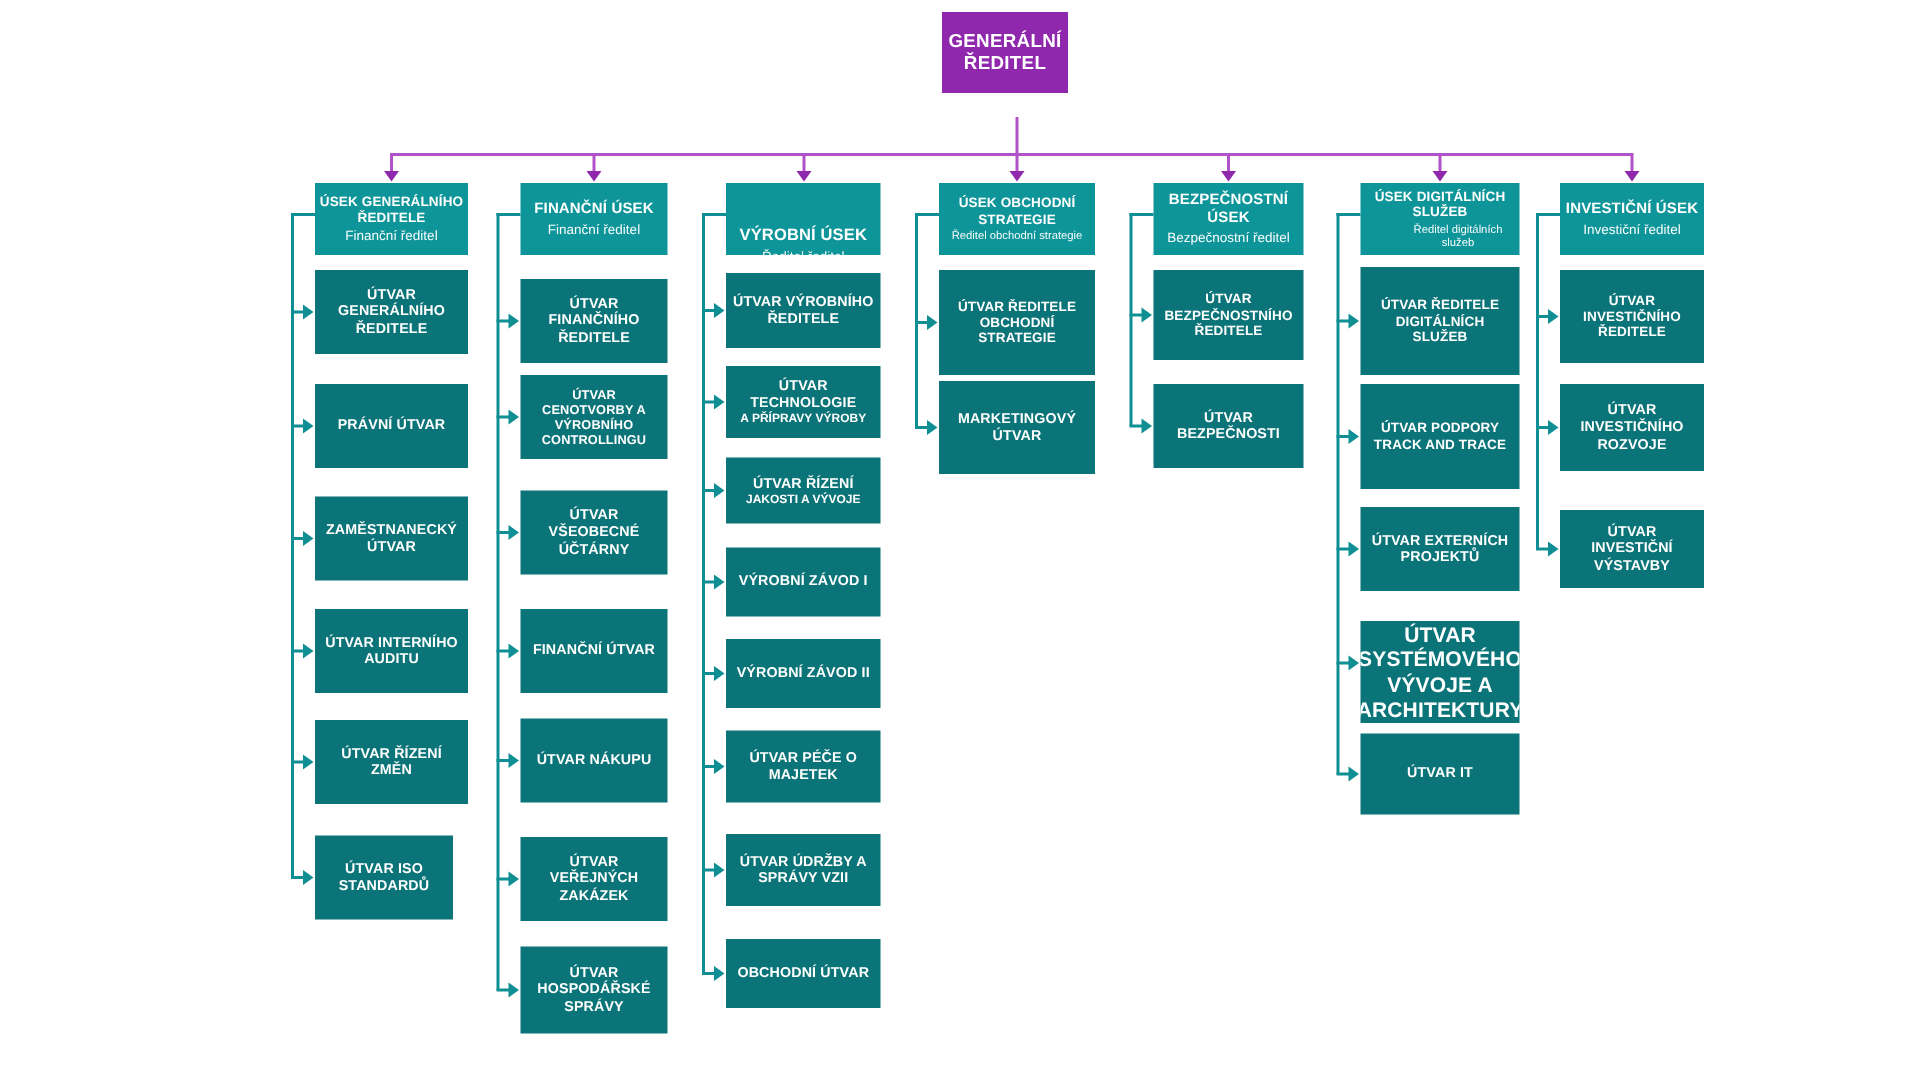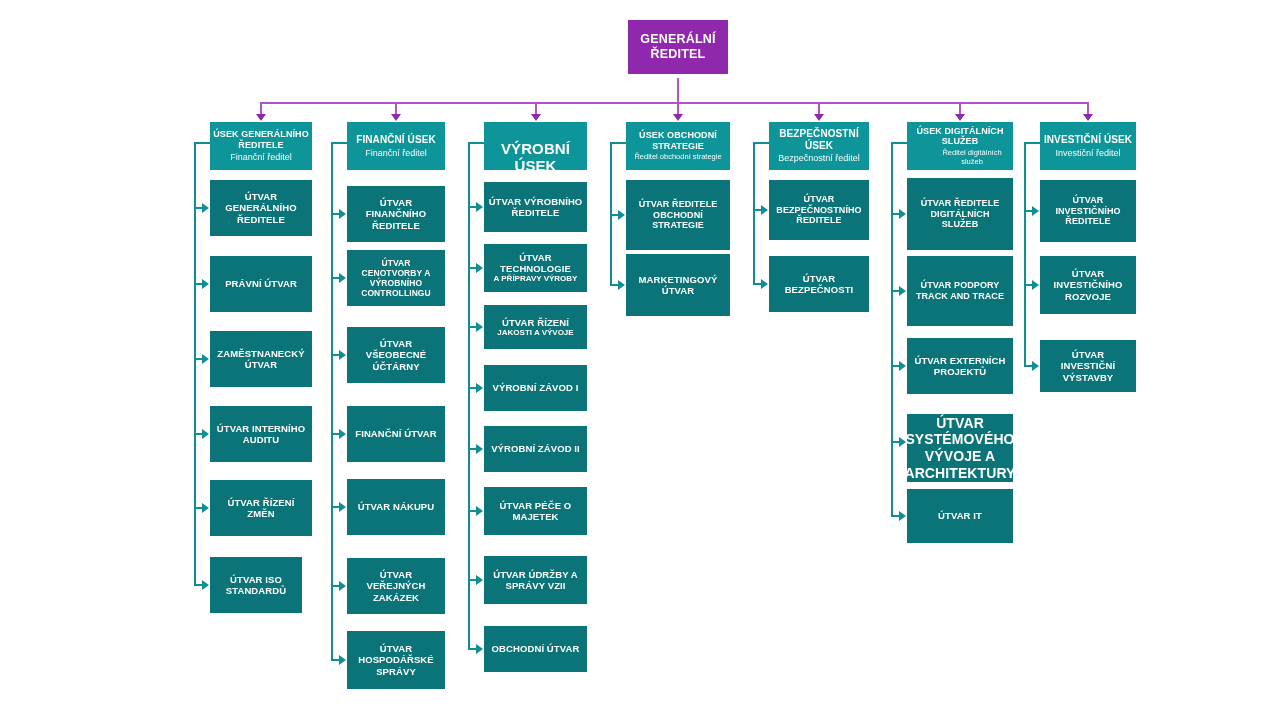--- a/index.html
+++ b/index.html
@@ -76,21 +76,21 @@
     border-top: 5px solid transparent;
     border-bottom: 5px solid transparent;
     border-left: 7px solid #0f8f93;
   }
 </style>
 </head>
 <body>
 
 <div id="chart">
 
-  <div class="box root" style="left:628px; top:20px; width:100px; height:54px;">
+  <div class="box root" style="left:628px; top:8px; width:84px; height:54px;">
     <span>GENERÁLNÍ</span>
     <span>ŘEDITEL</span>
   </div>
 
   <div id="connectors">
       <div class="pline v" style="left:677px; top:78px; height:24px;"></div>
       <div class="pline h" style="left:261px; top:102px; width:827px;"></div>
       <div class="pline v" style="left:260px; top:102px; height:14px;"></div>
      <div class="parrow" style="left:256px; top:114px;"></div>
       <div class="tline h" style="left:194px; top:142px; width:16px;"></div>
@@ -229,21 +229,21 @@
       <div class="box unit" style="left:347px; top:479px; width:98px; height:56px; font-size:9.5px;">
          <span>ÚTVAR NÁKUPU</span>
        </div>
       <div class="box unit" style="left:347px; top:558px; width:98px; height:56px; font-size:9.5px;">
          <span>ÚTVAR VEŘEJNÝCH ZAKÁZEK</span>
        </div>
       <div class="box unit" style="left:347px; top:631px; width:98px; height:58px; font-size:9.5px;">
          <span>ÚTVAR HOSPODÁŘSKÉ SPRÁVY</span>
        </div>
       <div class="box dept" style="left:484px; top:122px; width:103px; height:48px;">
-       <span class="t" style="font-size:15px;margin-top:35px;">VÝROBNÍ ÚSEK</span>
+       <span class="t" style="font-size:11px;margin-top:35px;">VÝROBNÍ ÚSEK</span>
        <span class="s" style="font-size:9px;">Ředitel ředitel</span>
      </div>
       <div class="box unit" style="left:484px; top:182px; width:103px; height:50px; font-size:9.5px;">
          <span>ÚTVAR VÝROBNÍHO ŘEDITELE</span>
        </div>
       <div class="box unit" style="left:484px; top:244px; width:103px; height:48px; font-size:9.5px;">
          <span>ÚTVAR TECHNOLOGIE</span>
        <span class="sub2">A PŘÍPRAVY VÝROBY</span>
       </div>
       <div class="box unit" style="left:484px; top:305px; width:103px; height:44px; font-size:9.5px;">

